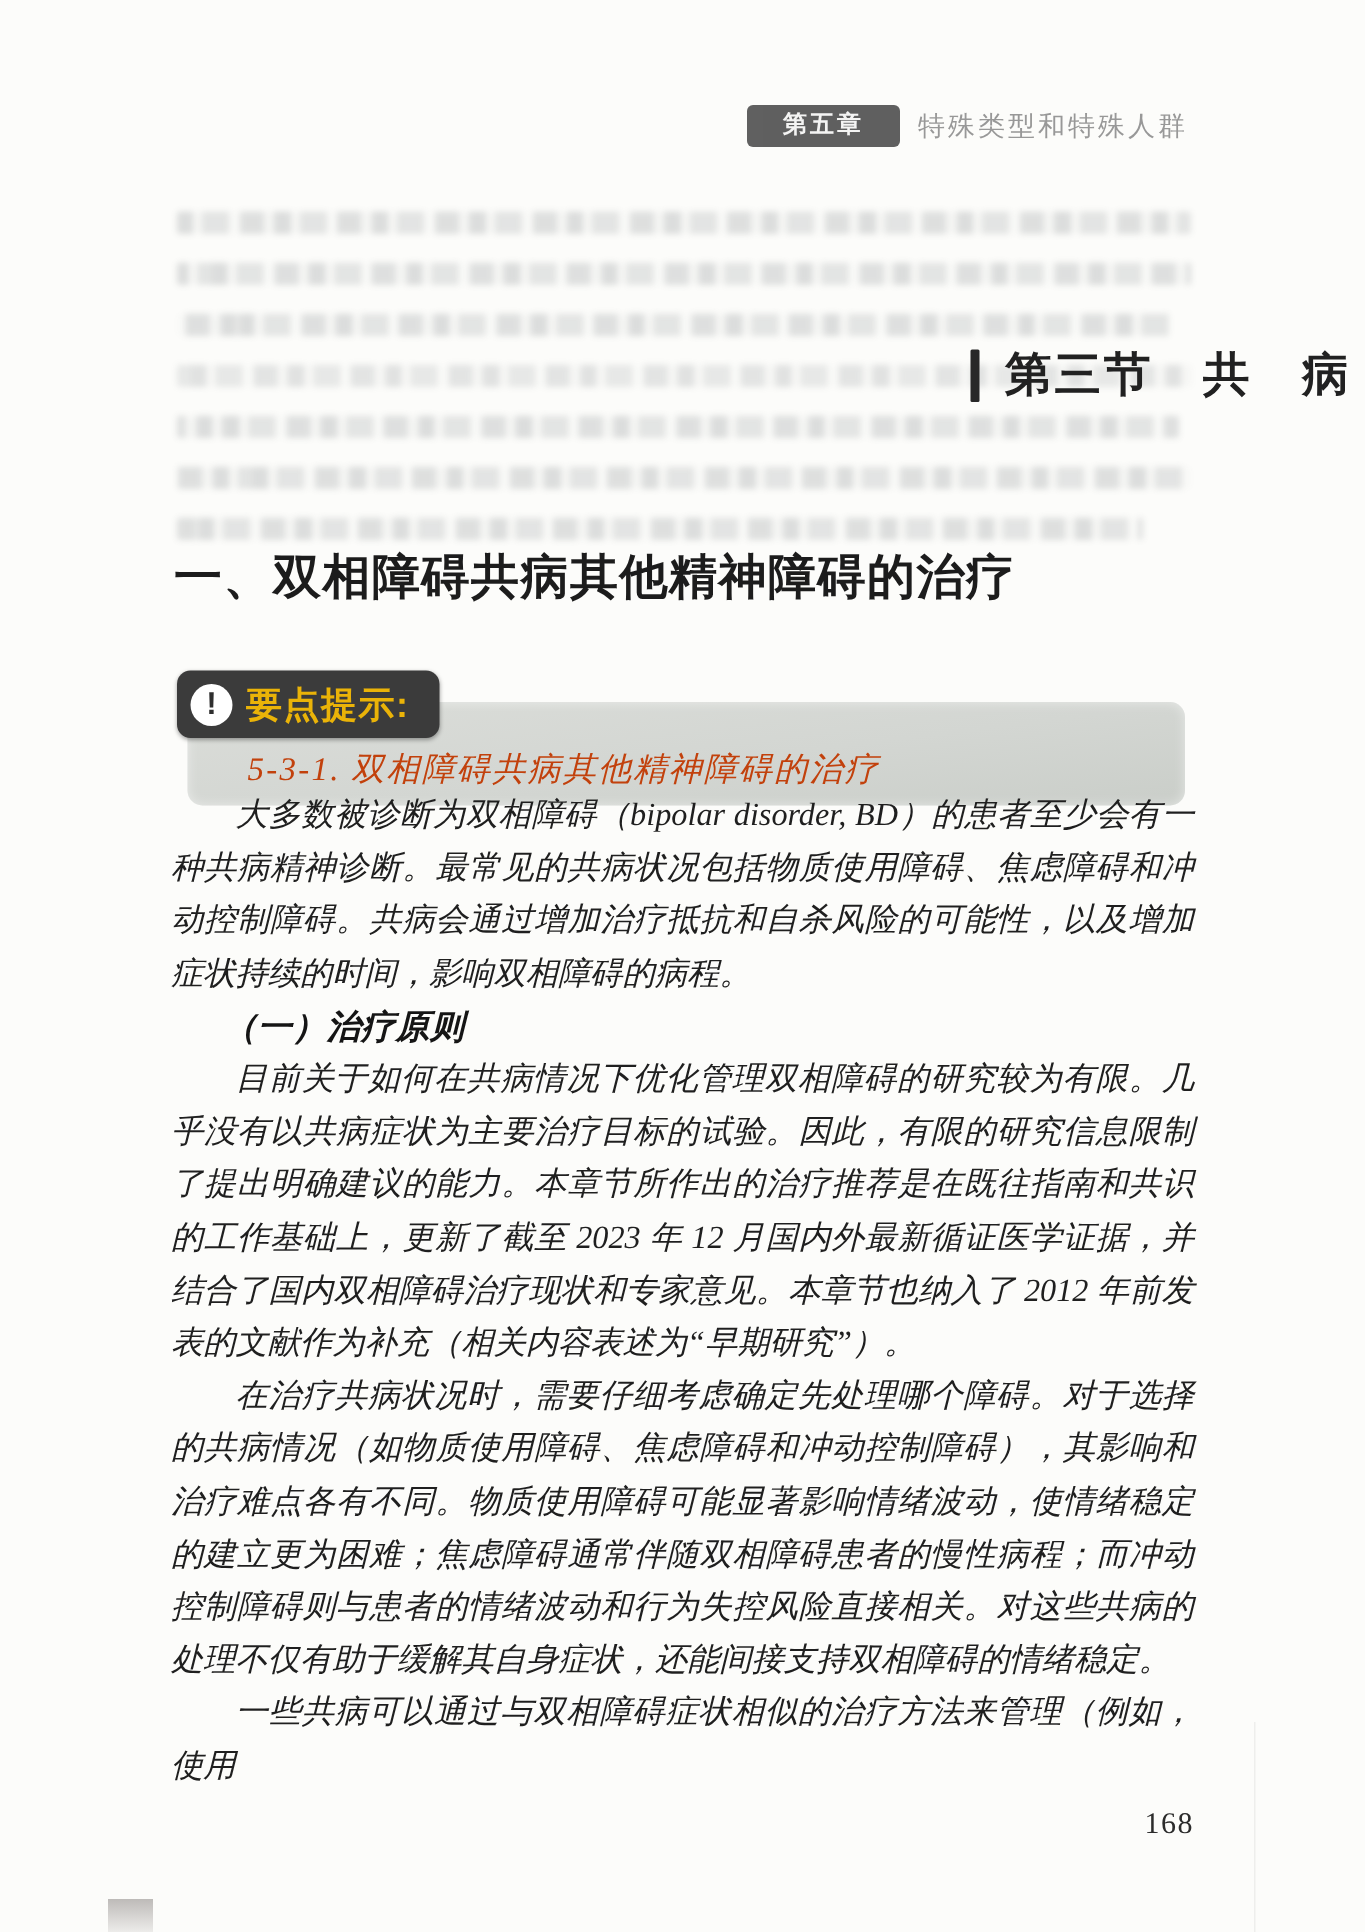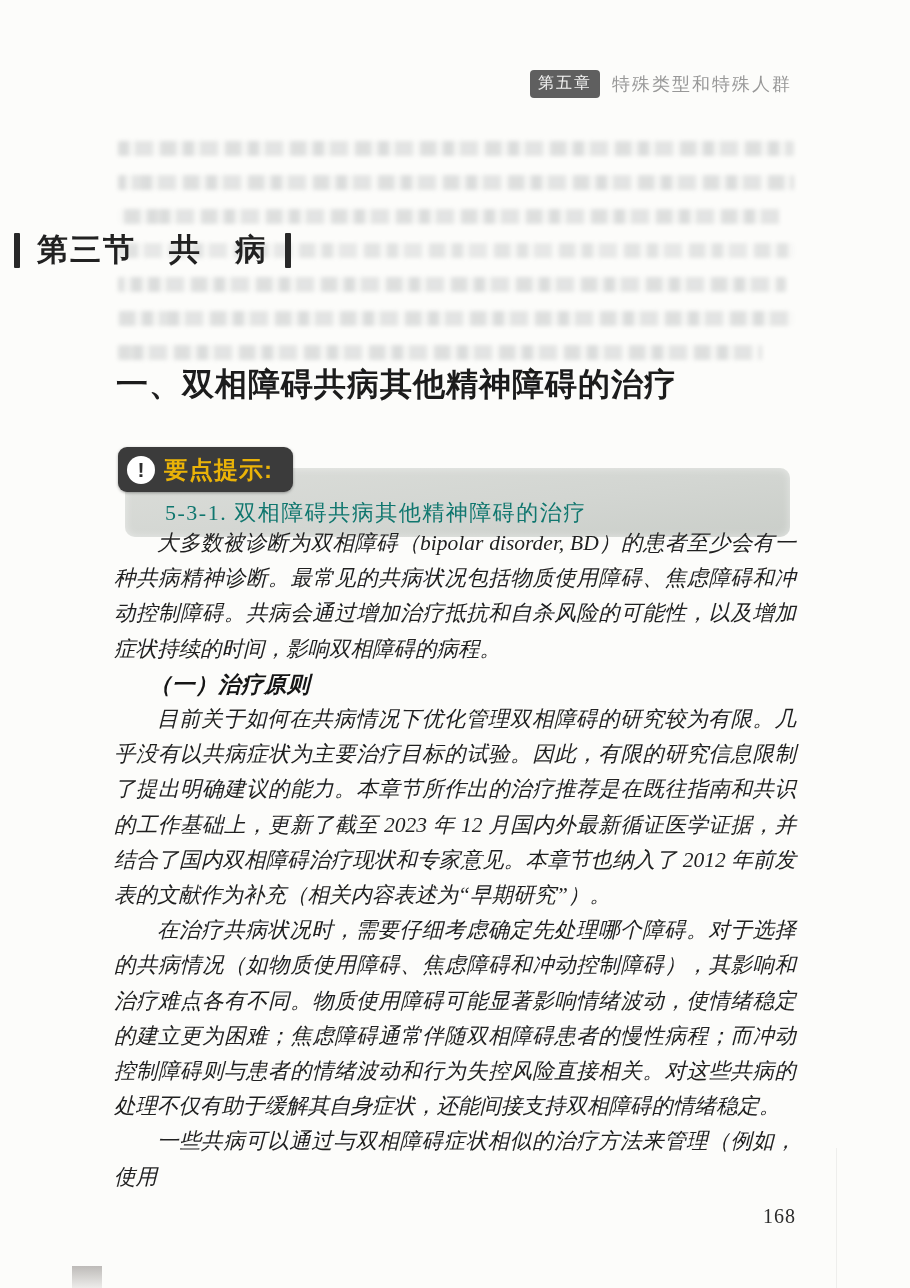--- a/index.html
+++ b/index.html
@@ -13,28 +13,28 @@
     position:absolute;left:118px;width:676px;height:15px;
     filter:blur(2px);opacity:.45;border-radius:2px;
     background:repeating-linear-gradient(90deg,
       rgba(122,128,131,.55) 0 11px, rgba(122,128,131,.10) 11px 17px,
       rgba(122,128,131,.42) 17px 35px, rgba(122,128,131,.05) 35px 42px,
       rgba(122,128,131,.50) 42px 58px, rgba(122,128,131,.12) 58px 65px);
   }
   .header{position:absolute;top:70px;right:118px;display:flex;align-items:center;gap:12px;}
   .chapter-badge{
     background:#4a4a4a;color:#f3f3f3;font-family:"Liberation Sans","DejaVu Sans",sans-serif;
-    font-weight:normal;font-size:16px;padding:3px 8px 4px;border-radius:4px;
+    font-weight:bold;font-size:16px;padding:3px 24px 4px;border-radius:4px;
     letter-spacing:2px;opacity:.88;
   }
   .chapter-title{
     color:#8e8e8e;font-size:18px;letter-spacing:2px;
     font-family:"Liberation Sans","DejaVu Sans",sans-serif;opacity:.9;
   }
-  .section-title{position:absolute;top:229px;left:0;width:100%;display:flex;justify-content:flex-start;}
+  .section-title{position:absolute;top:229px;left:0;width:100%;display:flex;justify-content:flex-end;}
   .st-inner{display:flex;align-items:center;gap:17px;transform:translateX(14px);}
   .st-bar{width:6px;height:35px;background:#282828;border-radius:1px;}
   .st-text{
     font-family:"Liberation Sans","DejaVu Sans",sans-serif;font-weight:bold;
     font-size:31px;color:#212121;letter-spacing:2px;white-space:pre;
   }
   .heading{
     position:absolute;left:116px;top:363px;
     font-family:"Liberation Sans","DejaVu Sans",sans-serif;font-weight:bold;
     font-size:32px;color:#1c1c1c;letter-spacing:1px;
@@ -53,22 +53,22 @@
   .excl{
     width:28px;height:28px;border-radius:50%;background:#ffffff;color:#2e2e2e;
     font-weight:bold;font-size:21px;line-height:1;display:flex;align-items:center;justify-content:center;
     font-family:"Liberation Sans","DejaVu Sans",sans-serif;
   }
   .callout-label{
     color:#eab308;font-weight:bold;font-size:24px;letter-spacing:1px;
     font-family:"Liberation Sans","DejaVu Sans",sans-serif;
   }
   .callout-item{
-    position:absolute;left:47px;top:51px;font-size:22px;
-    color:#0f766e;letter-spacing:1.5px;font-family:"Liberation Serif","DejaVu Serif",serif;
+    position:absolute;left:47px;top:51px;font-style:italic;font-size:22px;
+    color:#c2410c;letter-spacing:1.5px;font-family:"Liberation Serif","DejaVu Serif",serif;
   }
   .bodytext{
     position:absolute;left:114px;top:526px;width:682px;
     font-size:21.5px;line-height:35.2px;color:#1f1f1f;text-align:justify;font-style:italic;
   }
   .bodytext p{margin:0;text-indent:2em;}
   .bodytext .subheading{
     font-family:"Liberation Sans","DejaVu Sans",sans-serif;font-weight:bold;
     font-size:22.5px;color:#151515;text-indent:1.55em;letter-spacing:.5px;
   }

